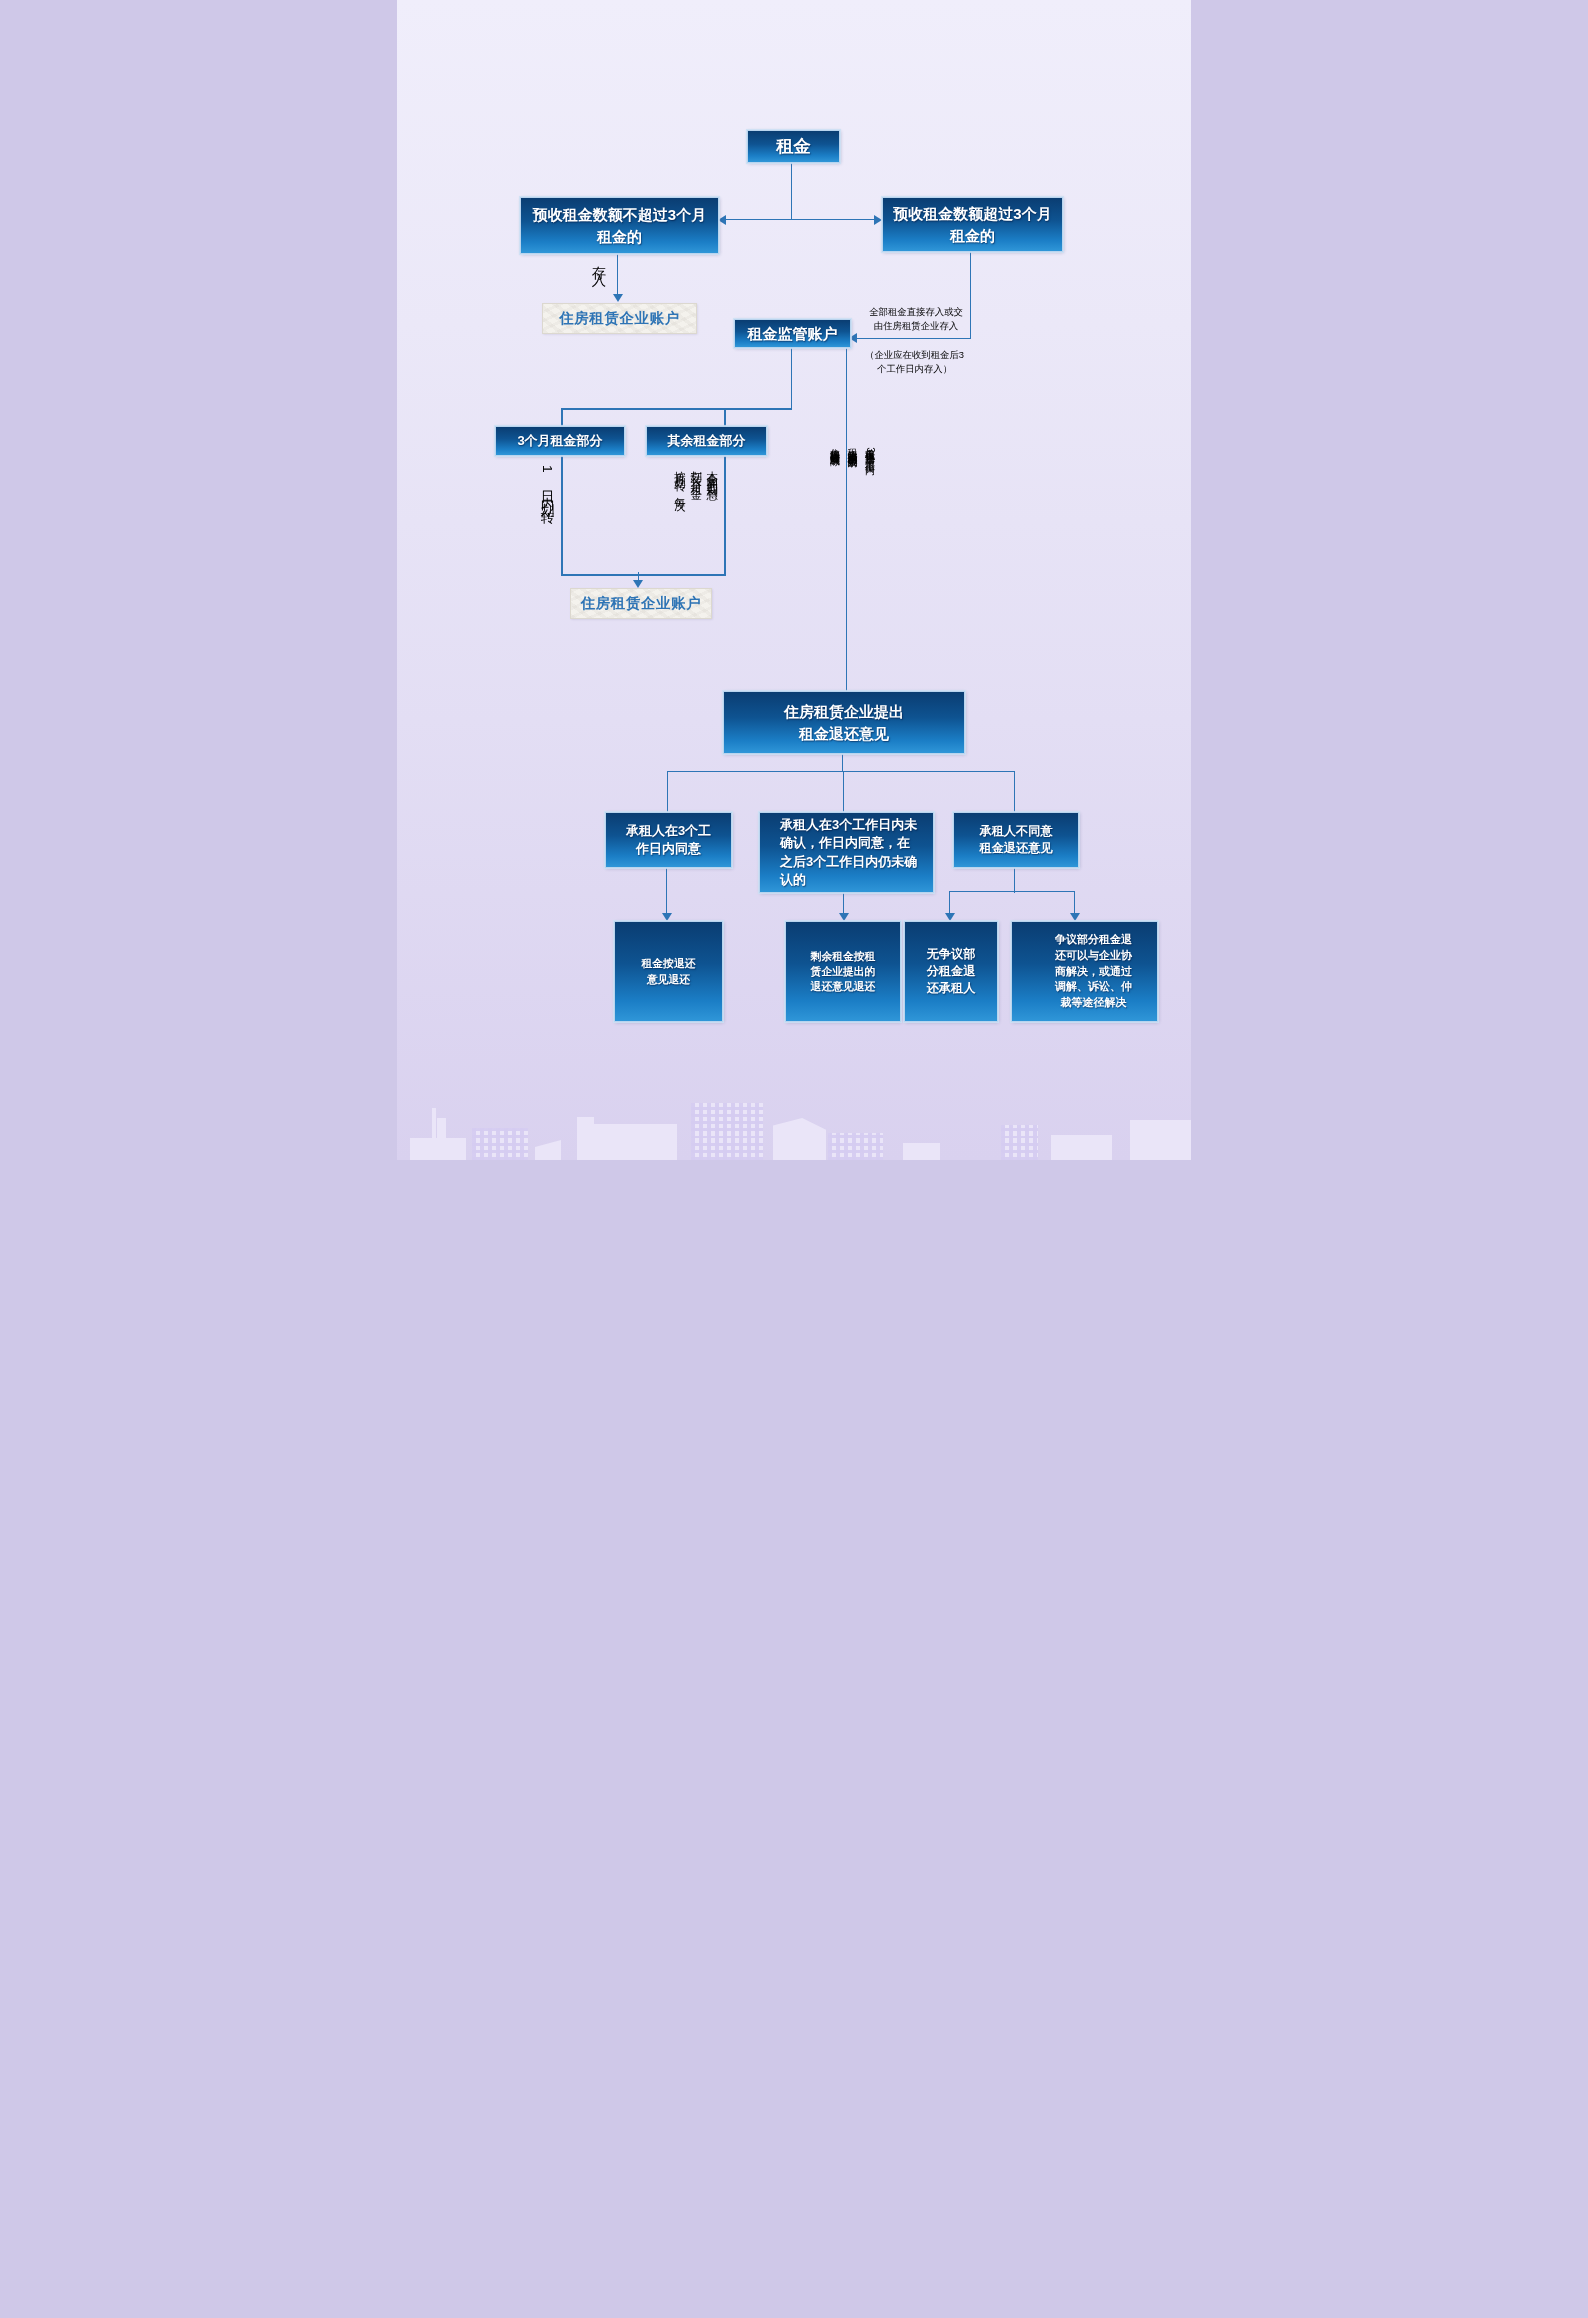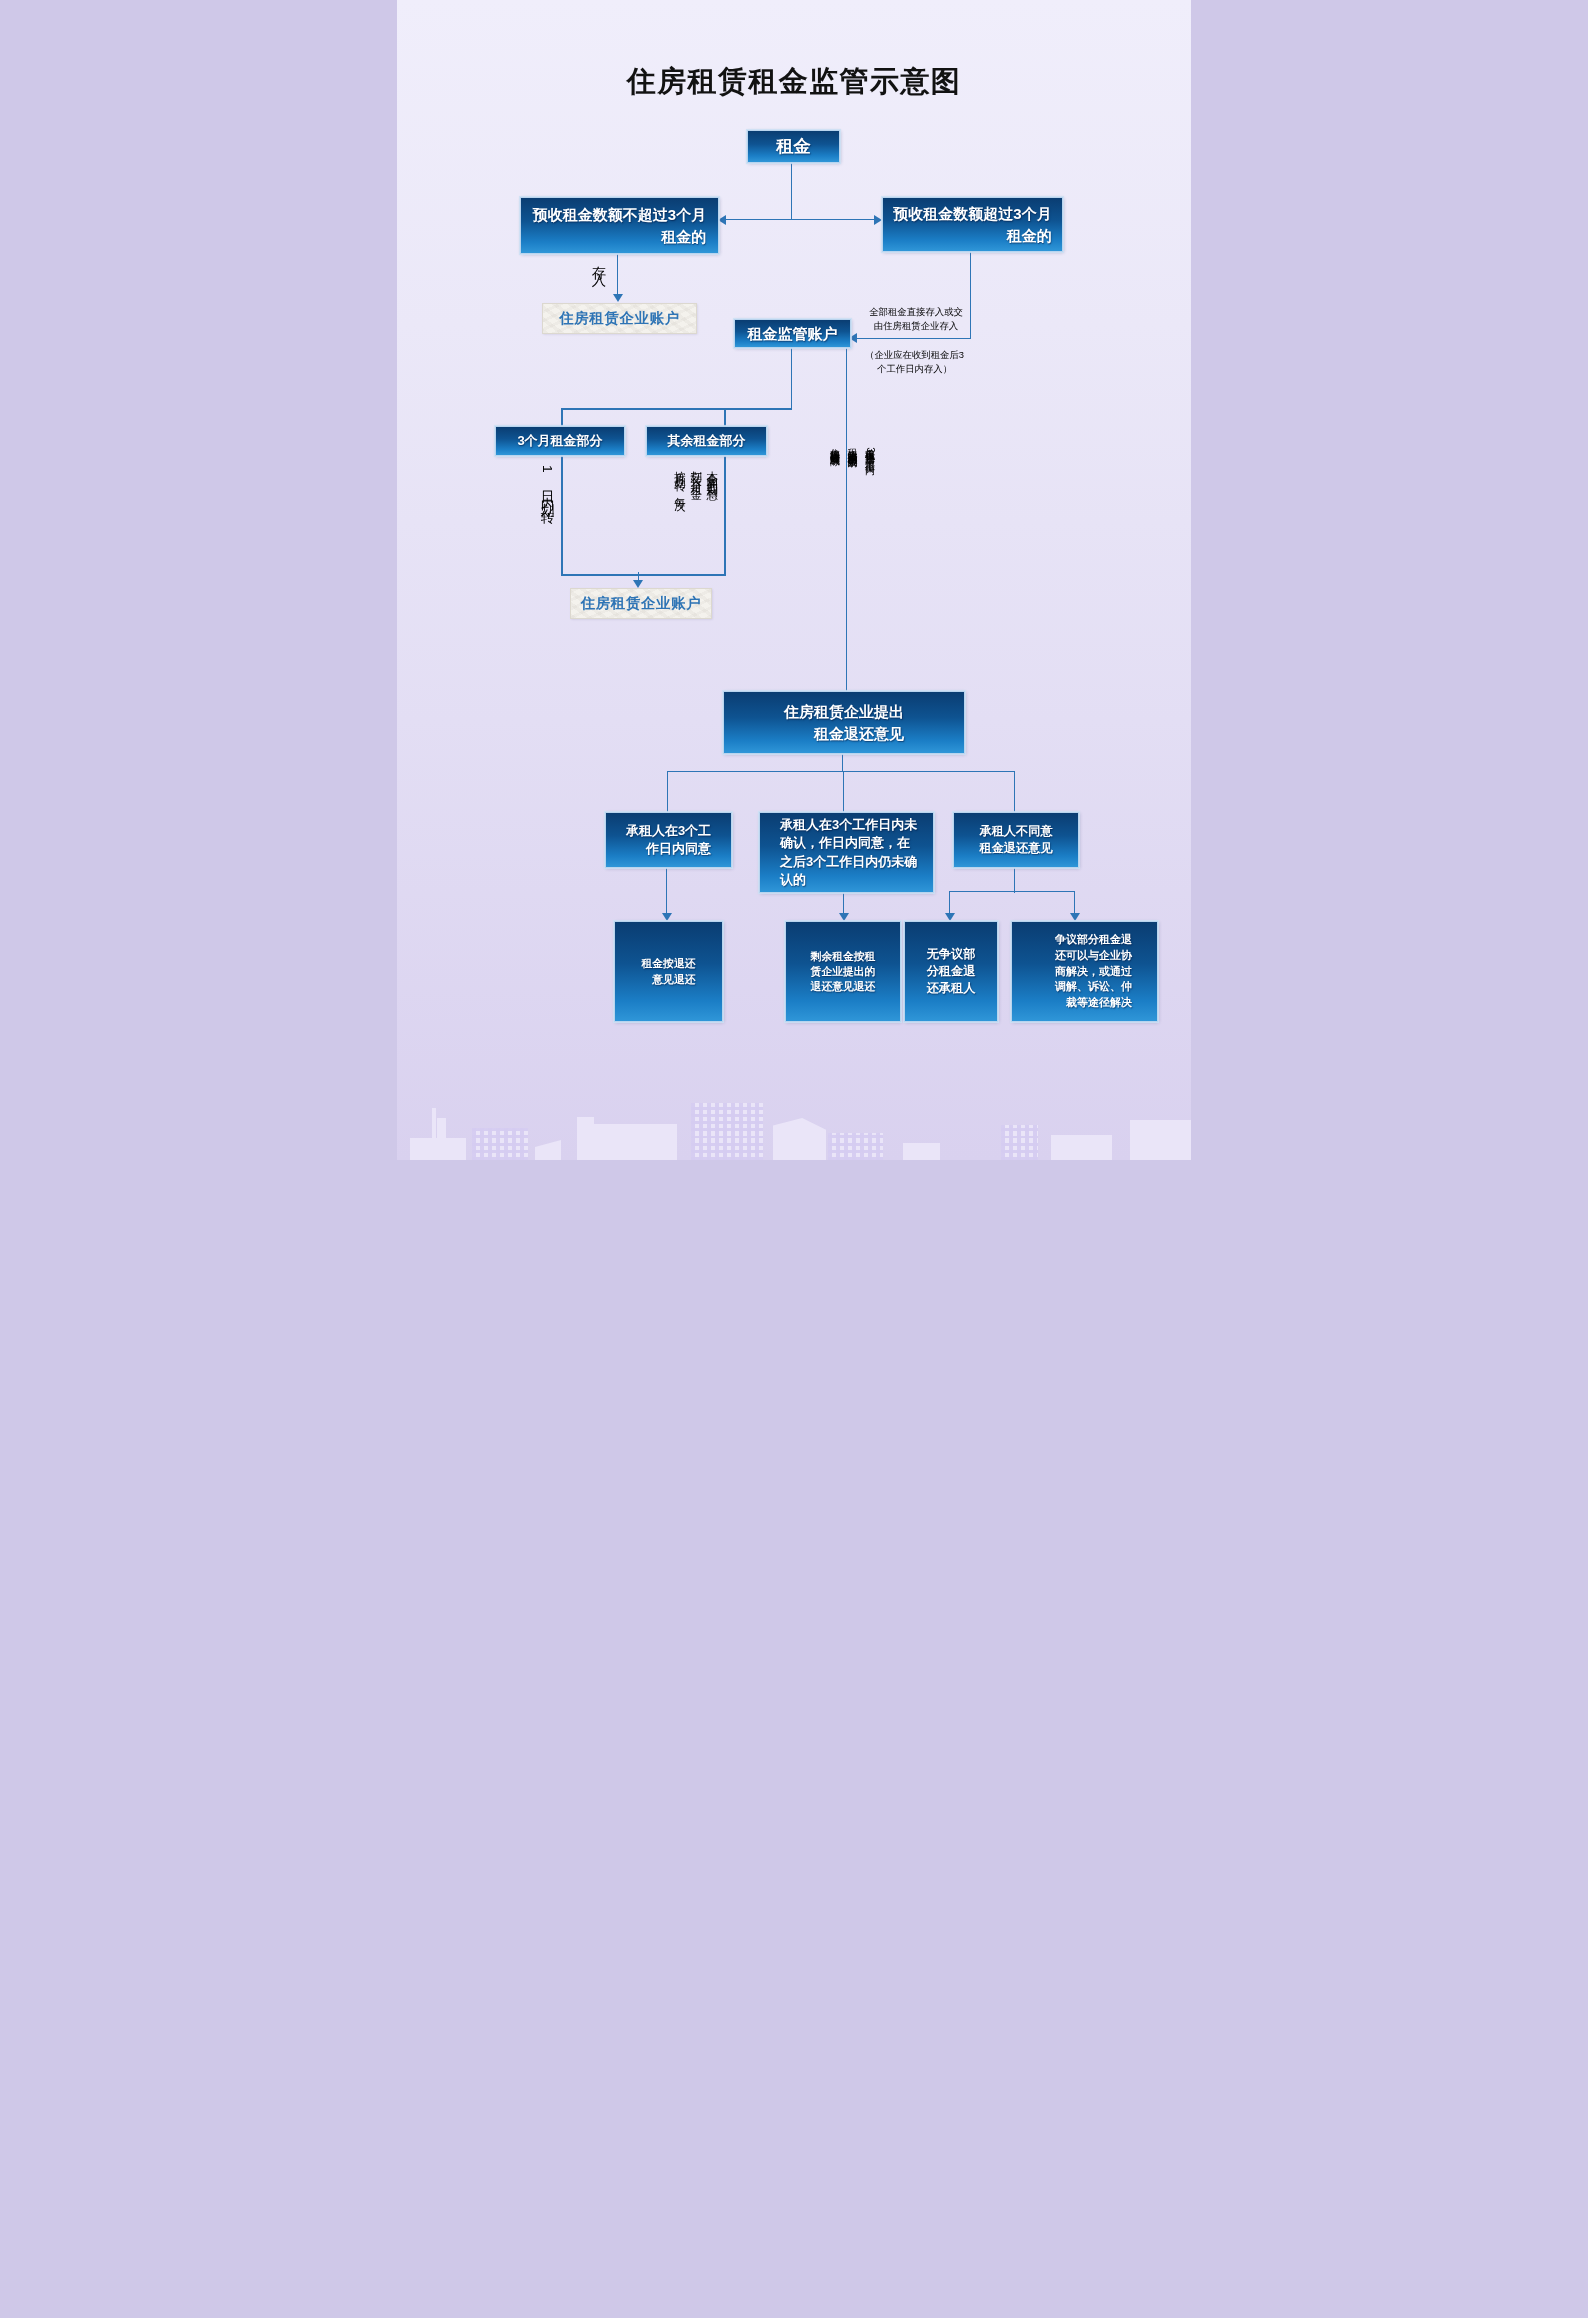--- a/index.html
+++ b/index.html
@@ -6,21 +6,21 @@
   .canvas{
     position:relative;width:794px;height:1160px;margin:0 auto;overflow:hidden;
     background:linear-gradient(180deg,#f0eefb 0%,#ebe8f8 28%,#e3def4 62%,#d9d1ef 100%);
     font-family:"Liberation Sans",sans-serif;
   }
   .title{
     position:absolute;left:0;top:62px;width:100%;text-align:center;
     font-family:"DejaVu Serif",serif;font-weight:bold;font-size:29px;color:#121212;letter-spacing:1.4px;
   }
   .nbox{
-    position:absolute;display:flex;align-items:center;justify-content:center;text-align:right;
+    position:absolute;display:flex;align-items:center;justify-content:center;text-align:center;
     background:linear-gradient(180deg,#0a3d72 0%,#0e5391 42%,#1b7ec6 80%,#2f96d8 100%);
     color:#fff;font-weight:bold;white-space:pre-line;
     border:0.7px solid #b9d4ee;
     box-shadow:0 0 0 1.1px rgba(205,225,245,.85),0.7px 1.4px 3.6px rgba(25,25,90,.3);
     text-shadow:0.7px 0.7px 1.4px rgba(0,20,60,.6);
     line-height:1.42;
   }
   .paper{
     position:absolute;display:flex;align-items:center;justify-content:center;text-align:right;
     background-color:#f4f2ed;
@@ -57,21 +57,20 @@
   <div class="bld" style="left:180px;width:17.3px;height:43px;"></div>
   <div class="bld" style="left:197px;width:83px;height:36px;"></div>
   <div class="bld win" style="left:294px;width:72px;height:57px;"></div>
   <div class="bld" style="left:376px;width:53px;height:42px;clip-path:polygon(0 18%,55% 0,100% 28%,100% 100%,0 100%);"></div>
   <div class="bld win" style="left:431px;width:55px;height:27px;"></div>
   <div class="bld" style="left:506px;width:37px;height:17.3px;"></div>
   <div class="bld win" style="left:604px;width:37px;height:35px;"></div>
   <div class="bld" style="left:654px;width:61px;height:25px;"></div>
   <div class="bld" style="left:733px;width:61px;height:40px;"></div>
 
-  <div class="title">住房租赁租金监管示意图</div>
 
   <div class="vl" style="left:394px;top:161px;height:58px;"></div>
   <div class="hl" style="left:328px;top:219px;width:151px;"></div>
   <div class="ah ah-l" style="left:321px;top:215px;"></div>
   <div class="ah ah-r" style="left:477px;top:215px;"></div>
 
   <div class="vl" style="left:220px;top:252px;height:42px;"></div>
   <div class="ah ah-d" style="left:216px;top:294px;"></div>
 
   <div class="vl" style="left:573px;top:251px;height:88px;"></div>

